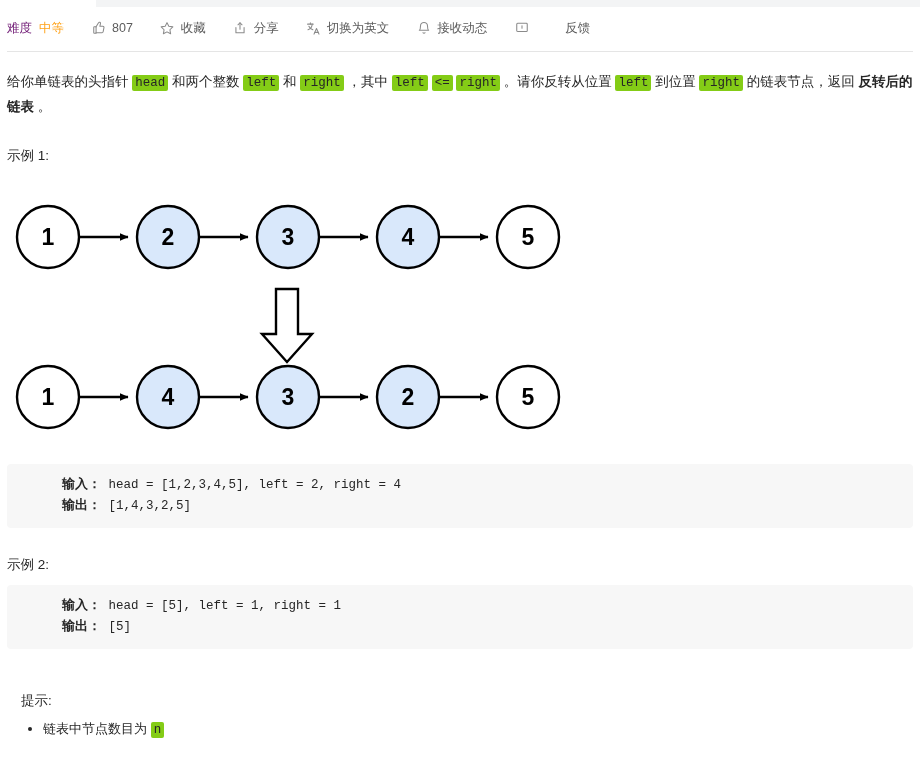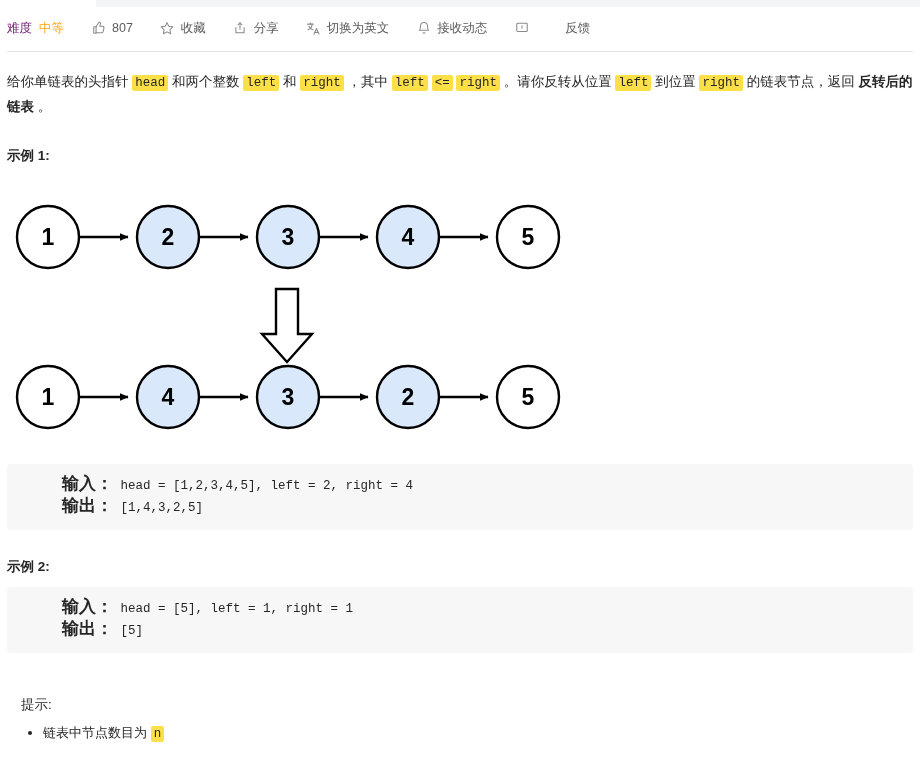--- a/index.html
+++ b/index.html
@@ -76,32 +76,32 @@
     margin-top: 13px;
   }
   .description {
     margin-top: 18px;
     font-size: 13.5px;
     line-height: 24px;
     color: #262626;
   }
   code.inline {
     font-family: "Liberation Mono", "DejaVu Sans Mono", monospace;
-    background: #fde047;
+    background: #84cc16;
     color: #262626;
     font-size: 12.5px;
     padding: 1px 3px;
     border-radius: 2px;
     white-space: nowrap;
     text-align: center;
   }
   .strong-inline { font-weight: 700; }
   .section-title {
     font-size: 13.5px;
-    font-weight: 700;
+    font-weight: 400;
     color: #262626;
     margin-top: 28px;
   }
   .diagram-wrap {
     margin-top: 14px;
   }
   .code-block {
     background: #f7f7f7;
     border-radius: 4px;
     padding: 10px 16px 12px 16px;
@@ -109,21 +109,21 @@
     font-family: "Liberation Mono", "DejaVu Sans Mono", monospace;
     font-size: 12.5px;
     line-height: 20px;
     color: #262626;
     box-sizing: border-box;
   }
   .code-line { white-space: pre; }
   .code-key {
     font-family: "Liberation Sans", sans-serif;
     font-weight: 700;
-    font-size: 17px;
+    font-size: 13px;
     padding-left: 39px;
   }
   .hints-title {
     font-size: 13.5px;
     color: #262626;
     font-weight: 400;
     margin-top: 43px;
     margin-left: 14px;
   }
   ul.hints {

